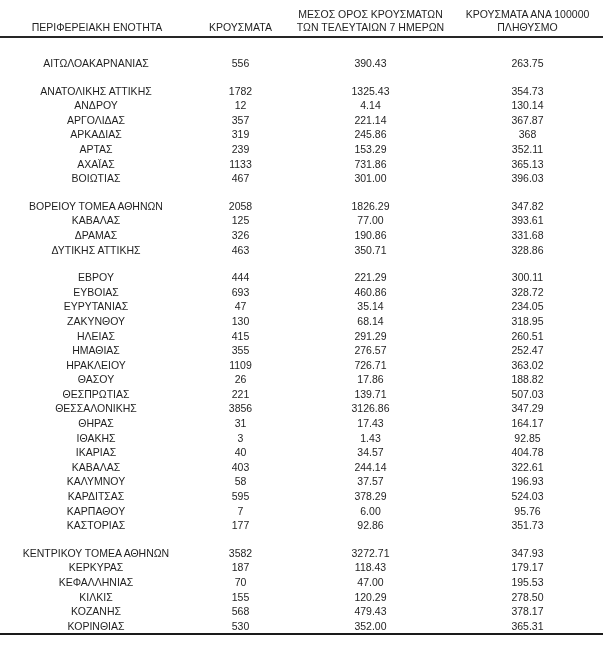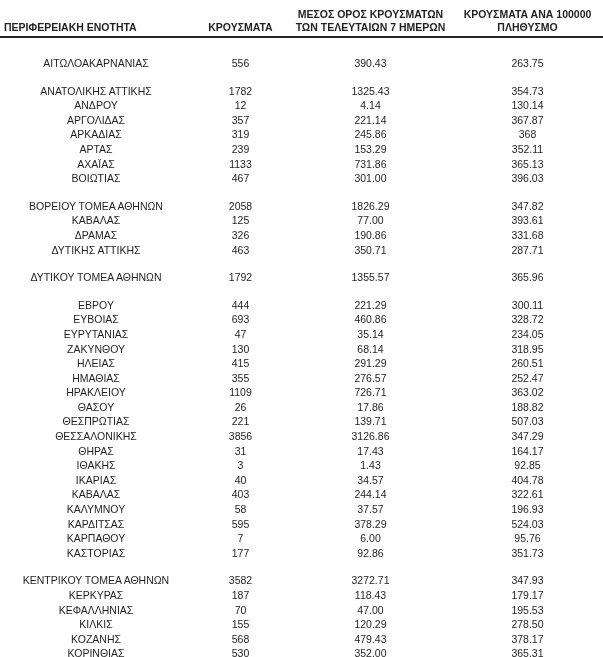--- a/index.html
+++ b/index.html
@@ -25,29 +25,29 @@
     table-layout: fixed;
     border-bottom: 2px solid #1a1a1a;
   }
   col.c-region  { width: 192px; }
   col.c-cases   { width: 97px;  }
   col.c-avg7    { width: 163px; }
   col.c-per100k { width: 151px; }
 
   thead th {
     font-size: 10.5px;
-    font-weight: bold;
+    font-weight: normal;
     line-height: 12.5px;
     vertical-align: bottom;
     padding: 8px 2px 3px 2px;
     border-bottom: 2px solid #262626;
     text-align: center;
   }
   thead th.h-region {
-    text-align: left;
+    text-align: center;
     padding-left: 4px;
   }
   tbody td {
     font-size: 10.5px;
     line-height: 14.6px;
     height: 14.6px;
     padding: 0 2px;
     text-align: center;
     white-space: nowrap;
     overflow: hidden;
@@ -142,27 +142,21 @@
         <tr>
     <td>ΔΡΑΜΑΣ</td>
     <td>326</td>
     <td>190.86</td>
     <td>331.68</td>
   </tr>
         <tr>
     <td>ΔΥΤΙΚΗΣ ΑΤΤΙΚΗΣ</td>
     <td>463</td>
     <td>350.71</td>
-    <td>287.71</td>
-  </tr>
-        <tr class="group-start">
-    <td>ΔΥΤΙΚΟΥ ΤΟΜΕΑ ΑΘΗΝΩΝ</td>
-    <td>1792</td>
-    <td>1355.57</td>
-    <td>365.96</td>
+    <td>328.86</td>
   </tr>
         <tr class="group-start">
     <td>ΕΒΡΟΥ</td>
     <td>444</td>
     <td>221.29</td>
     <td>300.11</td>
   </tr>
         <tr>
     <td>ΕΥΒΟΙΑΣ</td>
     <td>693</td>

